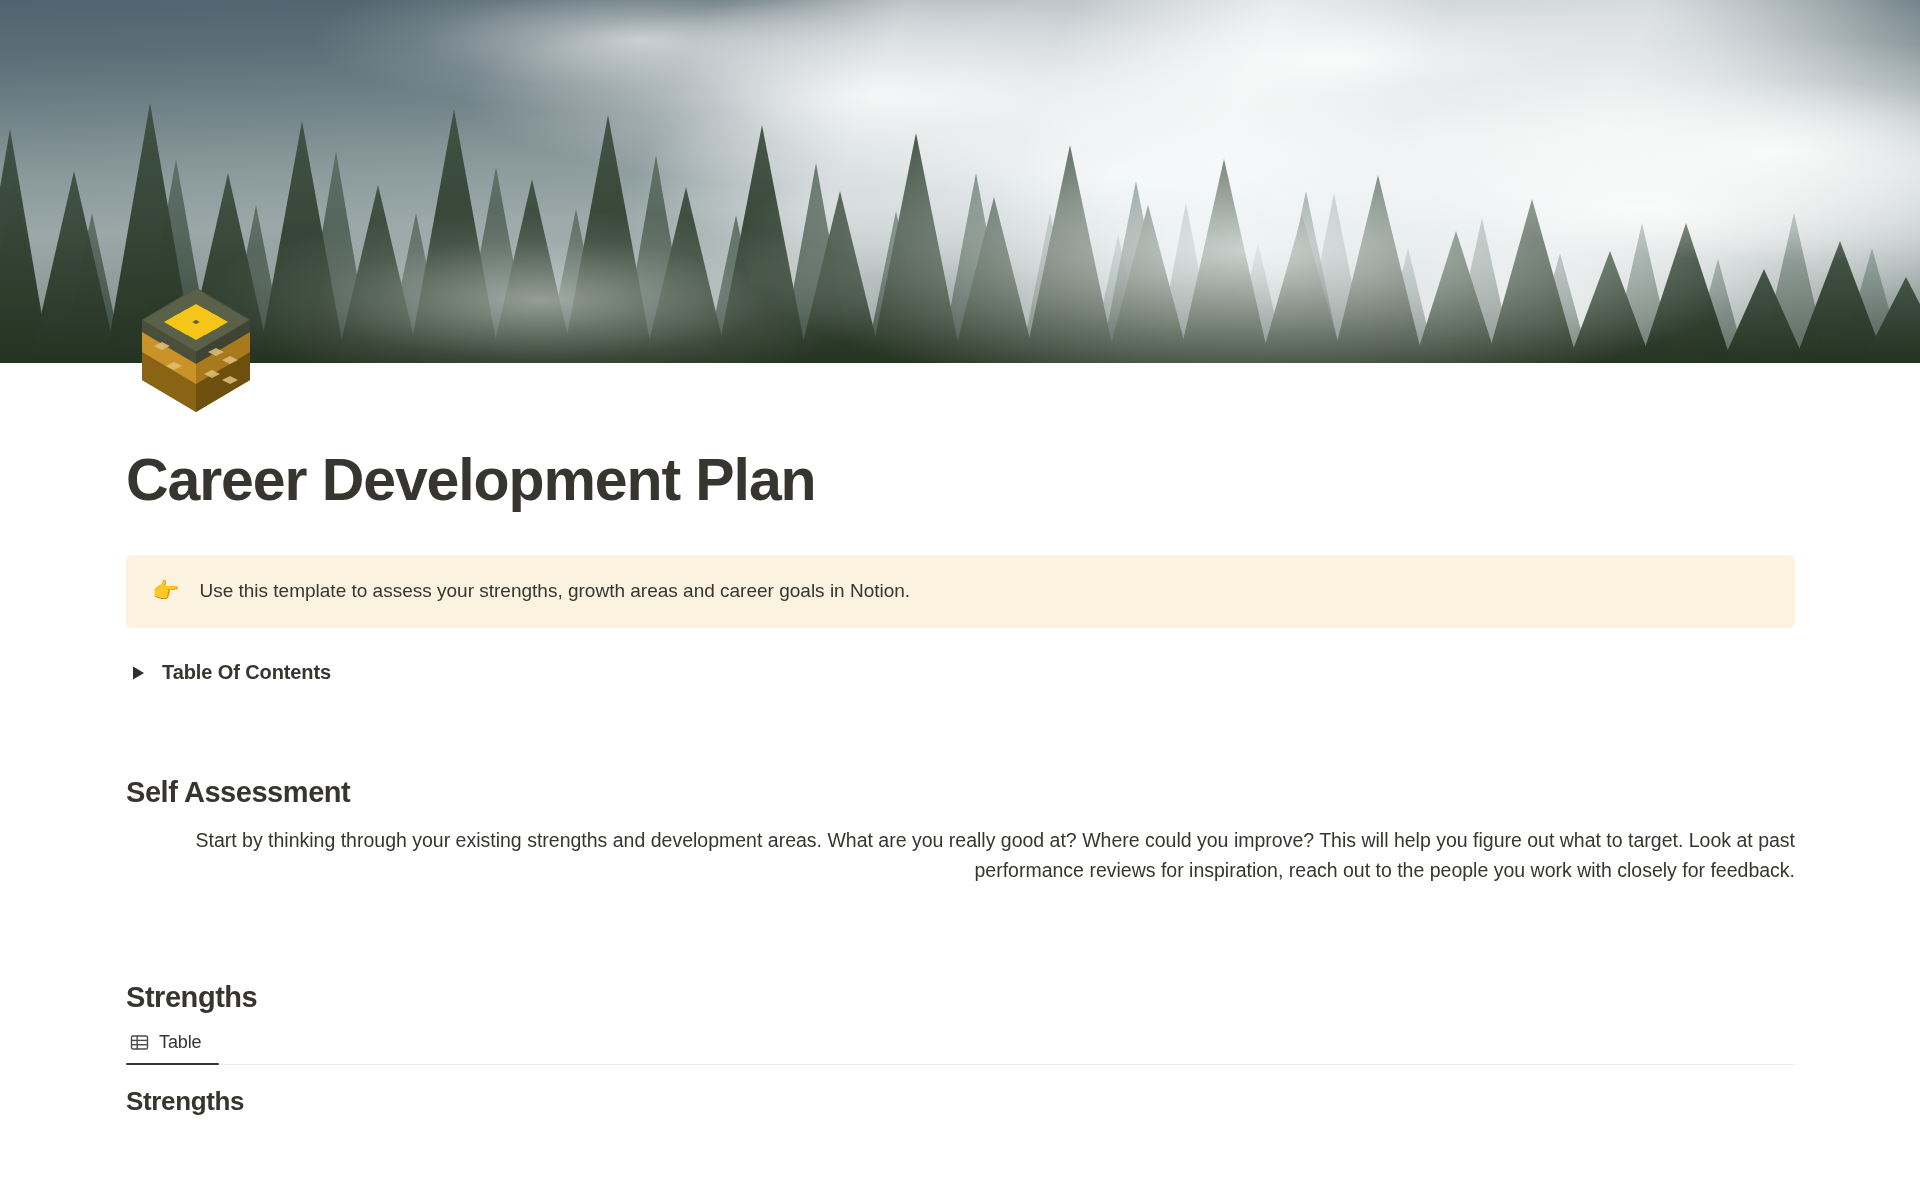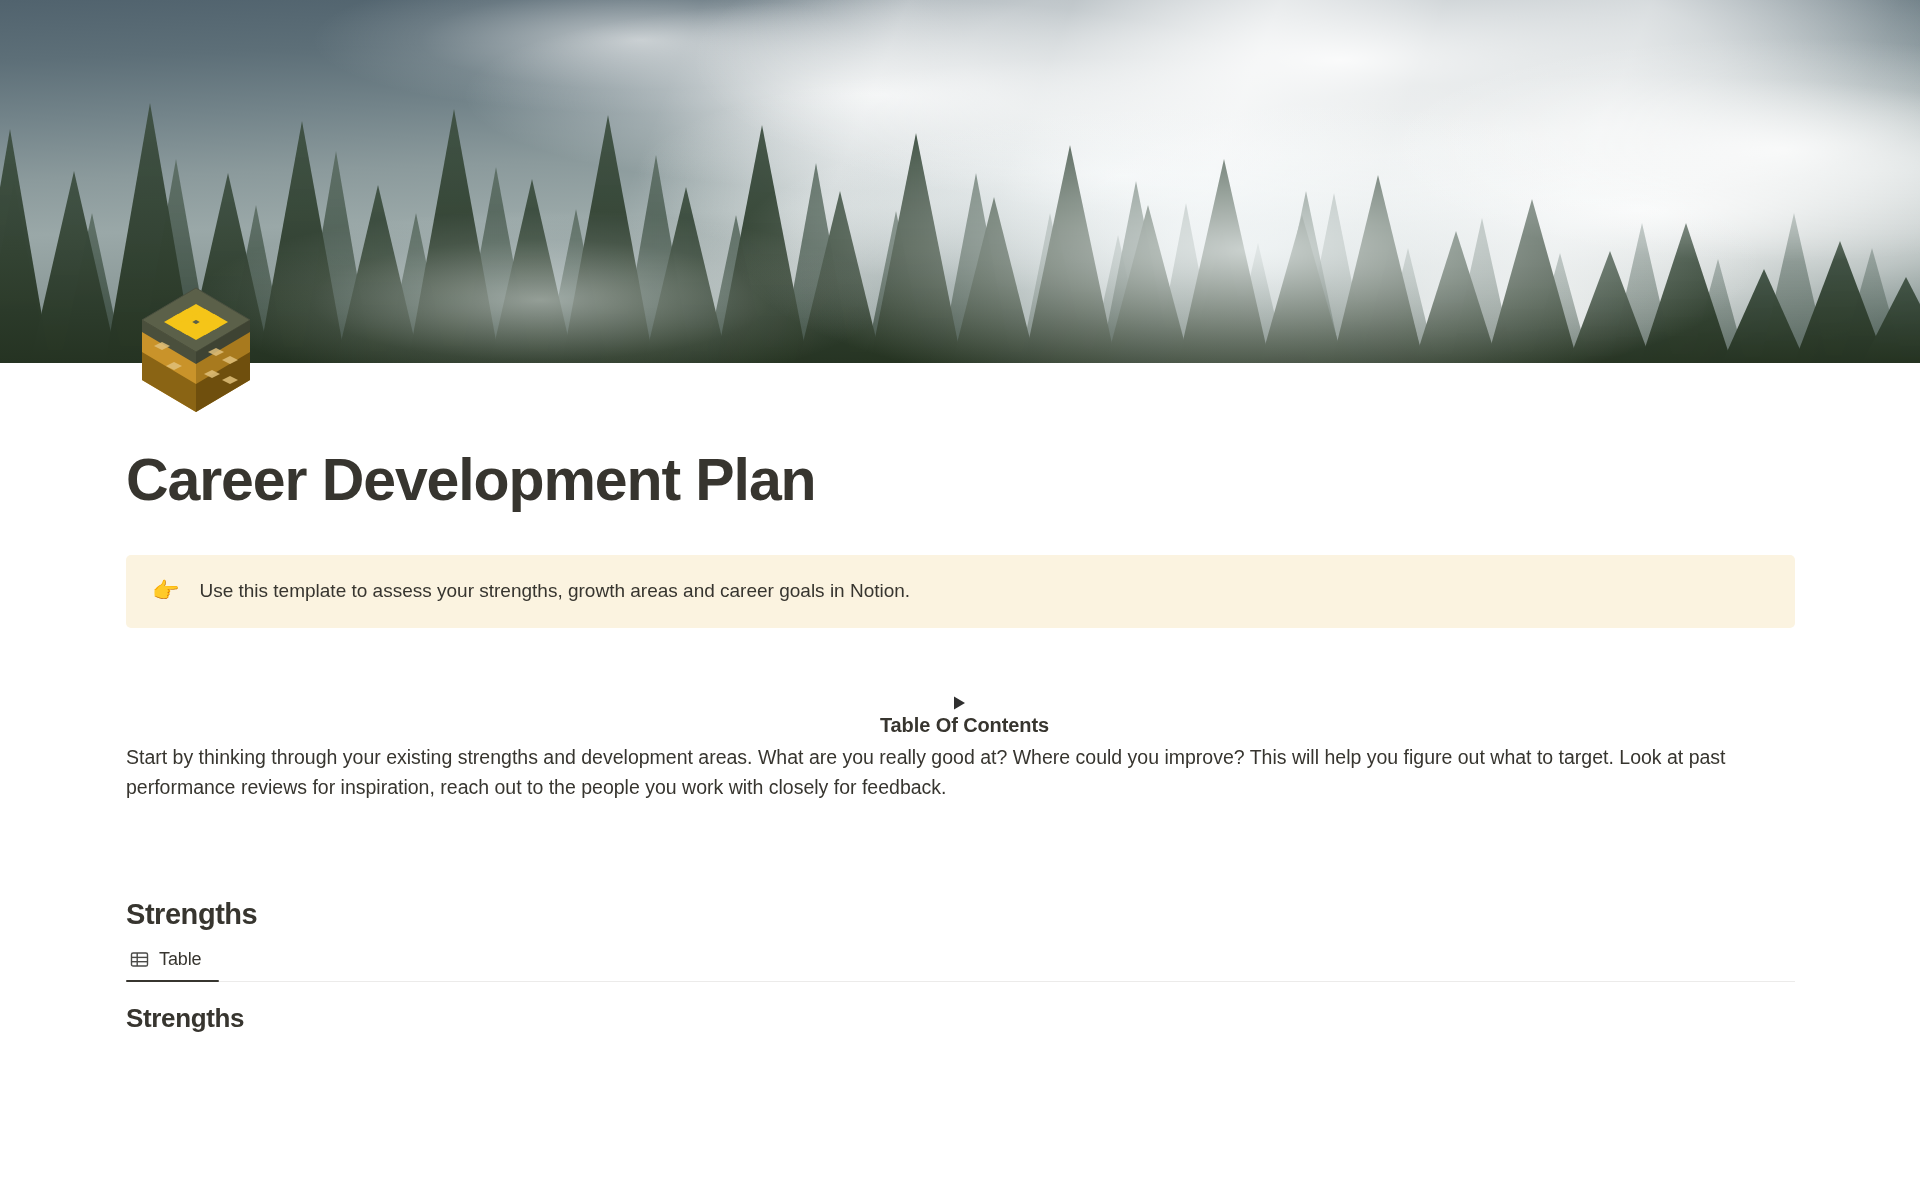--- a/index.html
+++ b/index.html
@@ -134,26 +134,25 @@
     color: #8a5a2b;
   }
   .callout-text {
     font-size: 19px;
     line-height: 1.5;
     color: #37352f;
   }
 
   
   .toggle-row {
-    margin-top: 64px;
+    margin-top: 28px;
     display: flex;
     align-items: center;
     height: 34px;
     cursor: pointer;
-    flex-direction: column;
   }
   .toggle-caret {
     width: 22px;
     flex: 0 0 22px;
     display: flex;
     align-items: center;
     justify-content: flex-start;
     margin-left: 6px;
   }
   .toggle-caret svg { display: block; }
@@ -173,20 +172,21 @@
     color: #37352f;
     letter-spacing: -0.45px;
   }
 
   .body-text {
     margin-top: 16px;
     font-size: 19.5px;
     line-height: 1.58;
     color: #37352f;
     width: 1669px;
+    text-align: right;
   }
 
   .h2-strengths {
     margin-top: 95px;
     font-size: 29px;
     font-weight: 700;
     color: #37352f;
     letter-spacing: -0.45px;
   }
 
@@ -387,20 +387,21 @@
 
       <div class="toggle-row">
         <span class="toggle-caret">
           <svg width="13" height="14" viewBox="0 0 13 14">
             <polygon points="1,0.5 12,7 1,13.5" fill="#2f2f2f"></polygon>
           </svg>
         </span>
         <span class="toggle-label">Table Of Contents</span>
       </div>
 
+      <h2 class="h2">Self Assessment</h2>
       <p class="body-text">Start by thinking through your existing strengths and development areas. What are you really good at? Where could you improve? This will help you figure out what to target. Look at past performance reviews for inspiration, reach out to the people you work with closely for feedback.</p>
 
       <h2 class="h2-strengths">Strengths</h2>
 
       <div class="view-tabs">
         <div class="view-tab">
           <span class="view-tab-icon">
             <svg width="19" height="19" viewBox="0 0 19 19">
               <rect x="1.5" y="3" width="16" height="13" rx="1.6" fill="none" stroke="#4a4a48" stroke-width="1.4"></rect>
               <line x1="1.5" y1="7.4" x2="17.5" y2="7.4" stroke="#4a4a48" stroke-width="1.4"></line>

